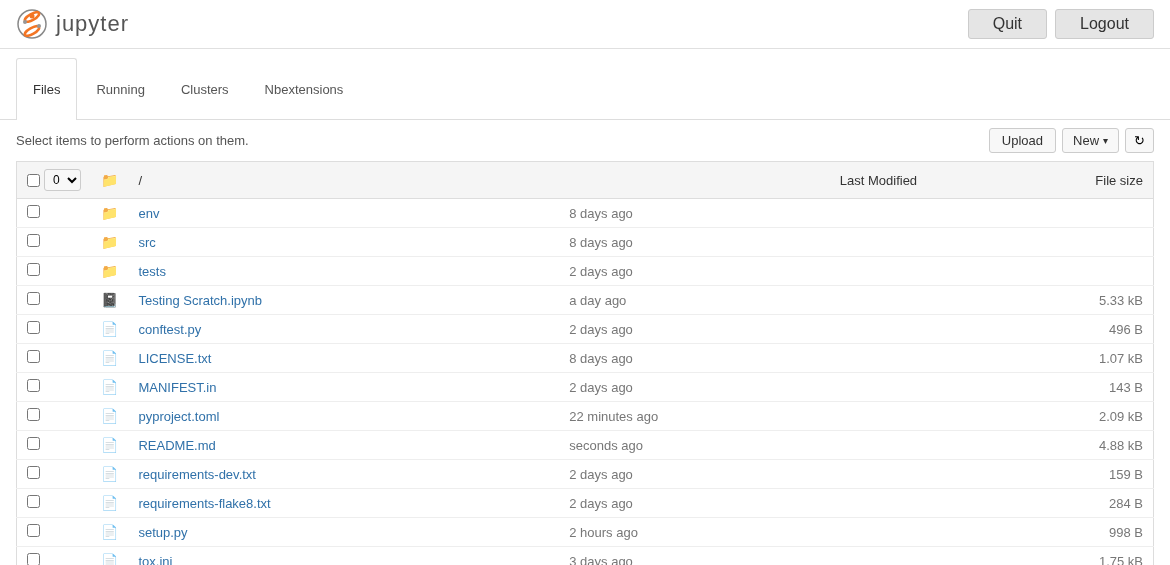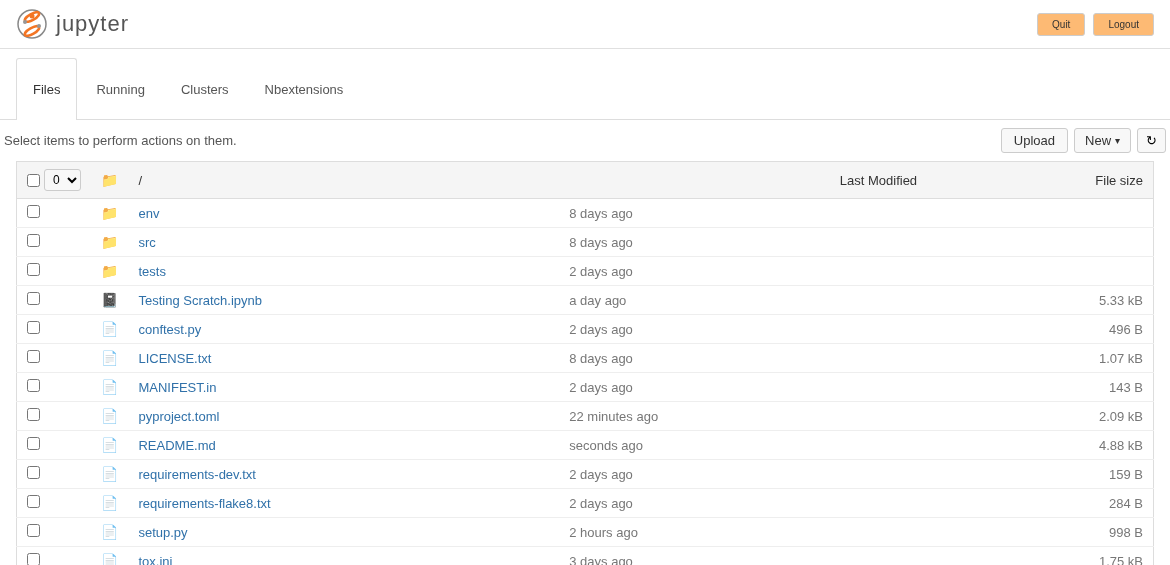--- a/index.html
+++ b/index.html
@@ -27,26 +27,26 @@
       font-size: 22px;
       font-weight: normal;
       color: #555;
       letter-spacing: 1px;
     }
     #header-buttons {
       display: flex;
       gap: 8px;
     }
     .header-btn {
-      padding: 5px 14px;
+      padding: 5px 24px;
       border: 1px solid #ccc;
-      background: #fdba74;
+      background: #e5e5e5;
       border-radius: 3px;
       cursor: pointer;
-      font-size: 10px;
+      font-size: 16px;
       color: #333;
     }
 
     
     #tabs {
       display: flex;
       gap: 0;
       padding: 8px 16px 0;
       border-bottom: 1px solid #ddd;
     }
@@ -66,21 +66,21 @@
       border-color: #ddd;
       background: #fff;
       color: #333;
     }
 
     
     #toolbar {
       display: flex;
       align-items: center;
       justify-content: space-between;
-      padding: 8px 4px;
+      padding: 8px 16px;
     }
     #toolbar-left {
       font-size: 13px;
       color: #555;
     }
     #toolbar-right {
       display: flex;
       align-items: center;
       gap: 6px;
     }

